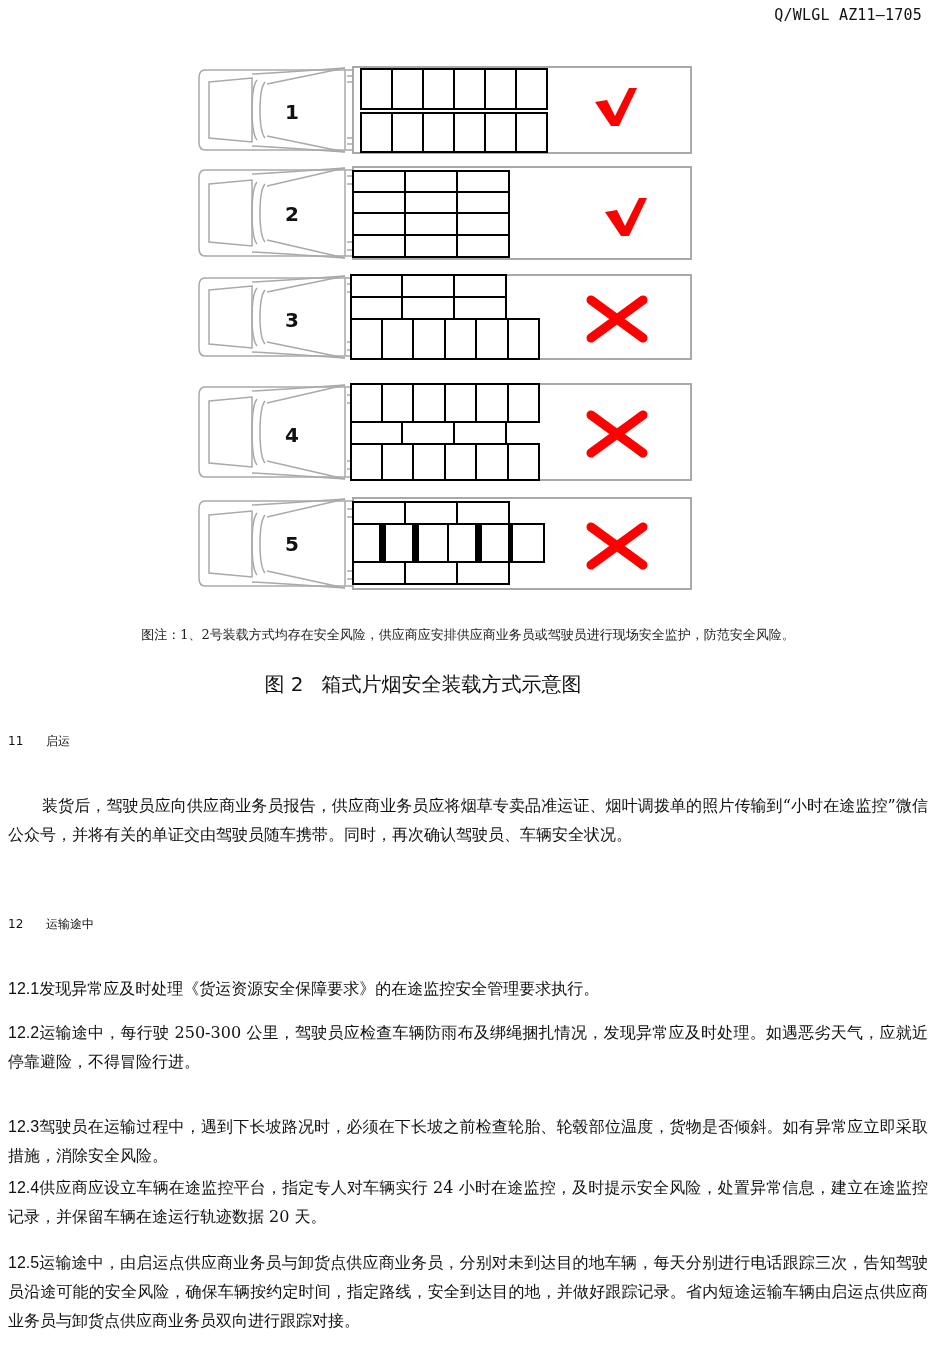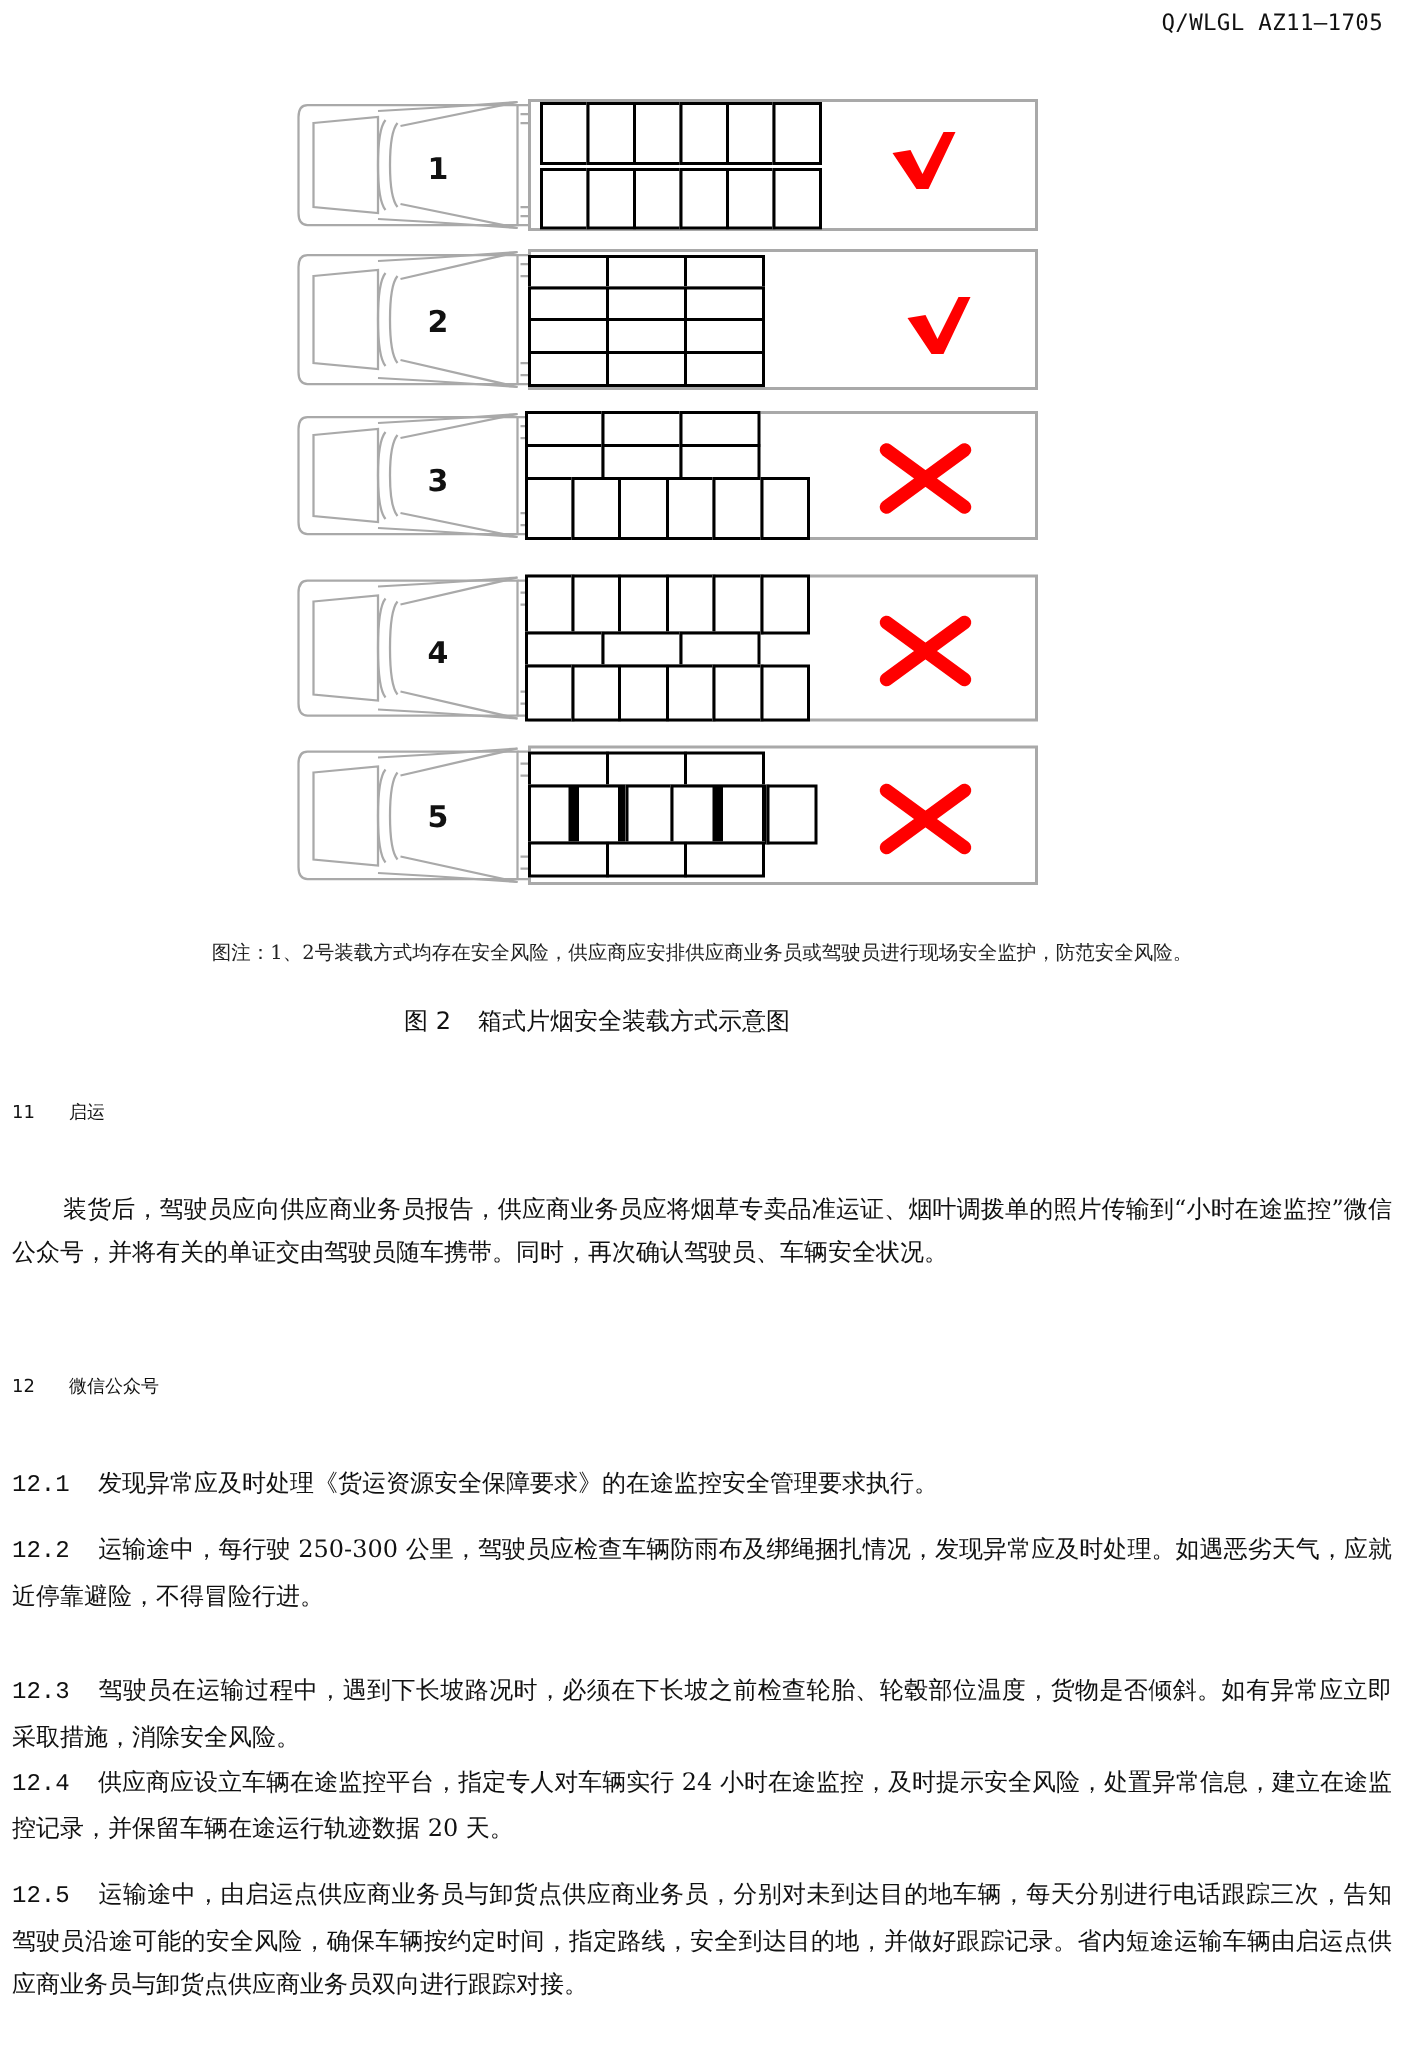--- a/index.html
+++ b/index.html
@@ -28,34 +28,34 @@
   .box {
     position: absolute; border: 2.5px solid #000; box-sizing: border-box; background: #fff;
   }
   .mark { position: absolute; }
   .note {
     position: absolute; left: 0; width: 936px; top: 626px; text-align: center;
     font-family: "DejaVu Serif", "Liberation Serif", serif; font-size: 13px; color: #222;
   }
   .fig-caption {
     position: absolute; left: 0; width: 796px; top: 671px; text-align: center;
-    font-size: 16px; color: #111;
+    font-size: 20px; color: #111; padding-left: 25px;
   }
   .fig-caption .num { margin-right: 18px; }
   .heading {
     position: absolute; left: 8px; font-size: 12px; color: #111;
   }
   .heading .hnum { display: inline-block; width: 38px; }
   .para {
     position: absolute; left: 8px; width: 920px; font-size: 16px; line-height: 29px;
     font-family: "DejaVu Serif", "Liberation Serif", serif; color: #111;
     text-align: justify;
   }
   .para .pnum {
-    font-family: Liberation Mono, monospace; display: inline-block; margin-right: 19px;
+    font-family: Liberation Sans, sans-serif; display: inline-block; margin-right: 0;
   }
   .indent { text-indent: 34px; }
 </style>
 </head>
 <body>
 
 <div class="doc-code">Q/WLGL AZ11—1705</div>
 
 <div class="figure">
 
@@ -243,21 +243,21 @@
 <div class="fig-caption">
   <span class="num">图 2</span><span>箱式片烟安全装载方式示意图</span>
 </div>
 
 <div class="heading" style="top:733px;">
   <span class="hnum">11</span><span>启运</span>
 </div>
 <div class="para indent" style="top:791px;">装货后，驾驶员应向供应商业务员报告，供应商业务员应将烟草专卖品准运证、烟叶调拨单的照片传输到“小时在途监控”微信公众号，并将有关的单证交由驾驶员随车携带。同时，再次确认驾驶员、车辆安全状况。</div>
 
 <div class="heading" style="top:916px;">
-  <span class="hnum">12</span><span>微信公众号</span>
+  <span class="hnum">12</span><span>运输途中</span>
 </div>
 
 <div class="para" style="top:974px;">
   <span class="pnum">12.1</span><span>发现异常应及时处理《货运资源安全保障要求》的在途监控安全管理要求执行。</span>
 </div>
 <div class="para" style="top:1018px;">
   <span class="pnum">12.2</span><span>运输途中，每行驶 250-300 公里，驾驶员应检查车辆防雨布及绑绳捆扎情况，发现异常应及时处理。如遇恶劣天气，应就近停靠避险，不得冒险行进。</span>
 </div>
 <div class="para" style="top:1112px;">
   <span class="pnum">12.3</span><span>驾驶员在运输过程中，遇到下长坡路况时，必须在下长坡之前检查轮胎、轮毂部位温度，货物是否倾斜。如有异常应立即采取措施，消除安全风险。</span>

